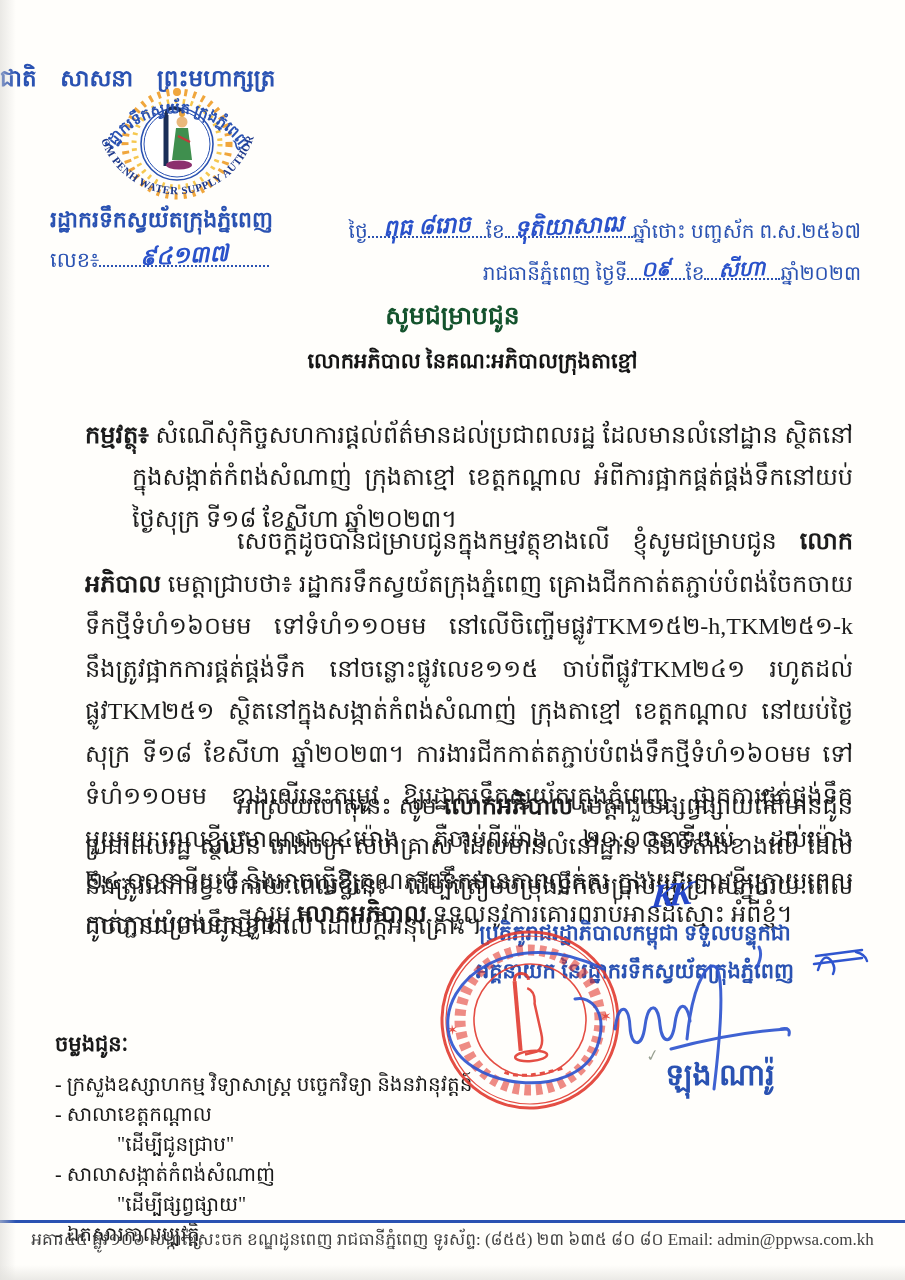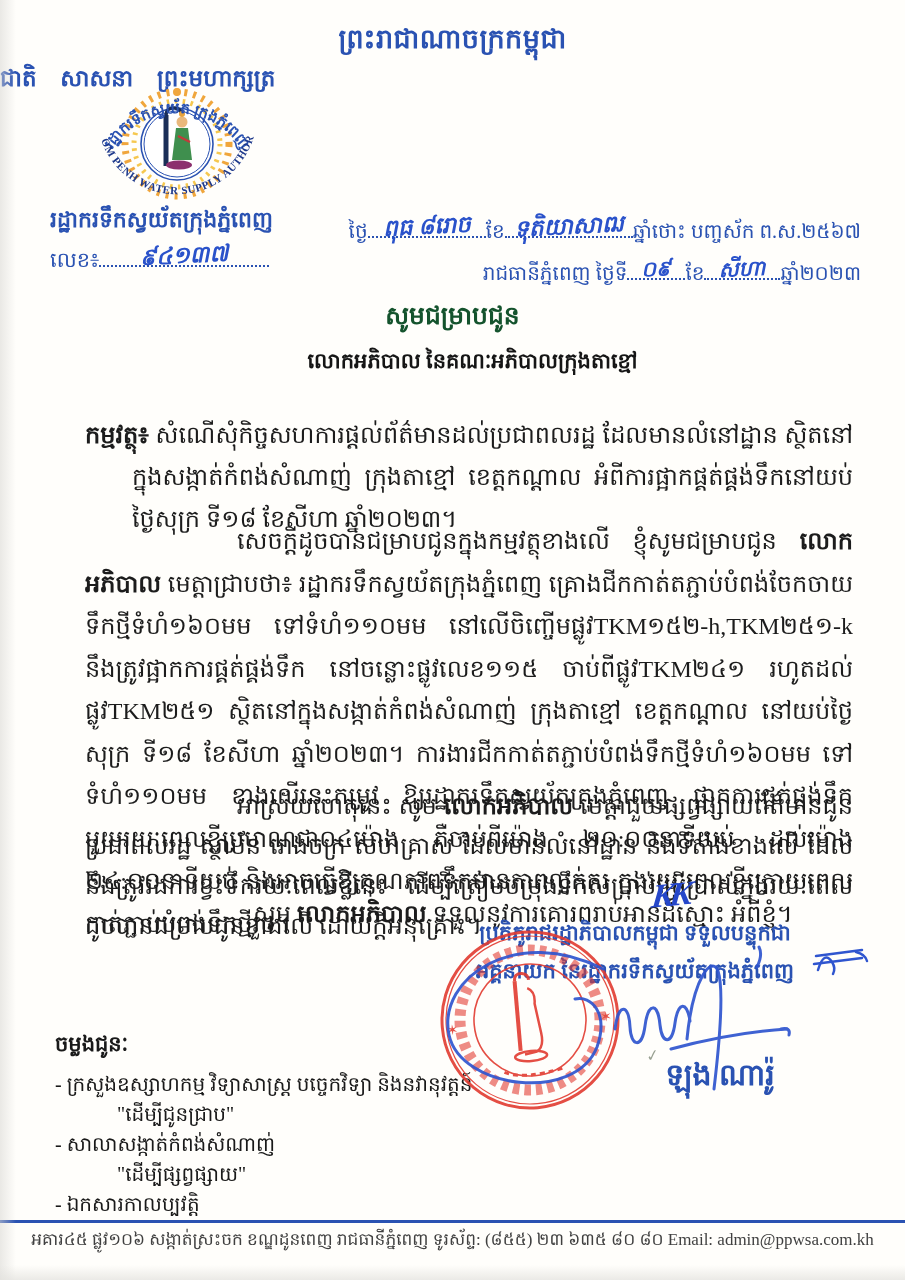--- a/index.html
+++ b/index.html
@@ -67,21 +67,20 @@
 
   .footrule{position:absolute;left:0;right:0;top:1220px;height:3px;background:#2a52b2;}
   .footer{position:absolute;left:0;right:0;top:1228px;text-align:center;
     font-size:17px;color:#404040;white-space:nowrap;}
 </style>
 </head>
 <body>
 
 <div class="page">
 
-  <div class="motto1">ព្រះរាជាណាចក្រកម្ពុជា</div>
   <div class="motto2">ជាតិ សាសនា ព្រះមហាក្សត្រ</div>
 
   <svg class="logo" width="235" height="158" viewBox="0 0 235 158">
     <defs>
       <path id="arcKh" d="M 44,116 A 76,76 0 0 1 190,116"></path>
       <path id="arcEn" d="M 40,84 A 80,80 0 0 0 194,84"></path>
     </defs>
     <g>
       <circle cx="117" cy="92" r="52" fill="none" stroke="#f0a63c" stroke-width="7" stroke-dasharray="3 6"></circle>
       <circle cx="117" cy="92" r="43" fill="none" stroke="#f6c84f" stroke-width="5" stroke-dasharray="2.5 5.5"></circle>
@@ -171,20 +170,21 @@
     </g>
   </svg>
 
   <div class="check">✓</div>
   <div class="signer">ឡុង ណារ៉ូ</div>
 
   <div class="ccblock">
     <div class="cc-label">ចម្លងជូនៈ</div>
     <div>
         <div class="cc-item">- ក្រសួងឧស្សាហកម្ម វិទ្យាសាស្ត្រ បច្ចេកវិទ្យា និងនវានុវត្តន៍</div>
+        <div class="cc-item">- សាលាខេត្តកណ្តាល</div>
         <div class="cc-item indent">"ដើម្បីជូនជ្រាប"</div>
         <div class="cc-item">- សាលាសង្កាត់កំពង់សំណាញ់</div>
         <div class="cc-item indent">"ដើម្បីផ្សព្វផ្សាយ"</div>
         <div class="cc-item">- ឯកសារកាលប្បវត្តិ</div>
       </div>
   </div>
 
   <div class="footrule"></div>
   <div class="footer">
     <span>អគារ៤៥ ផ្លូវ១០៦ សង្កាត់ស្រះចក ខណ្ឌដូនពេញ រាជធានីភ្នំពេញ ទូរស័ព្ទ: (៨៥៥) ២៣ ៦៣៥ ៨០ ៨០</span>

